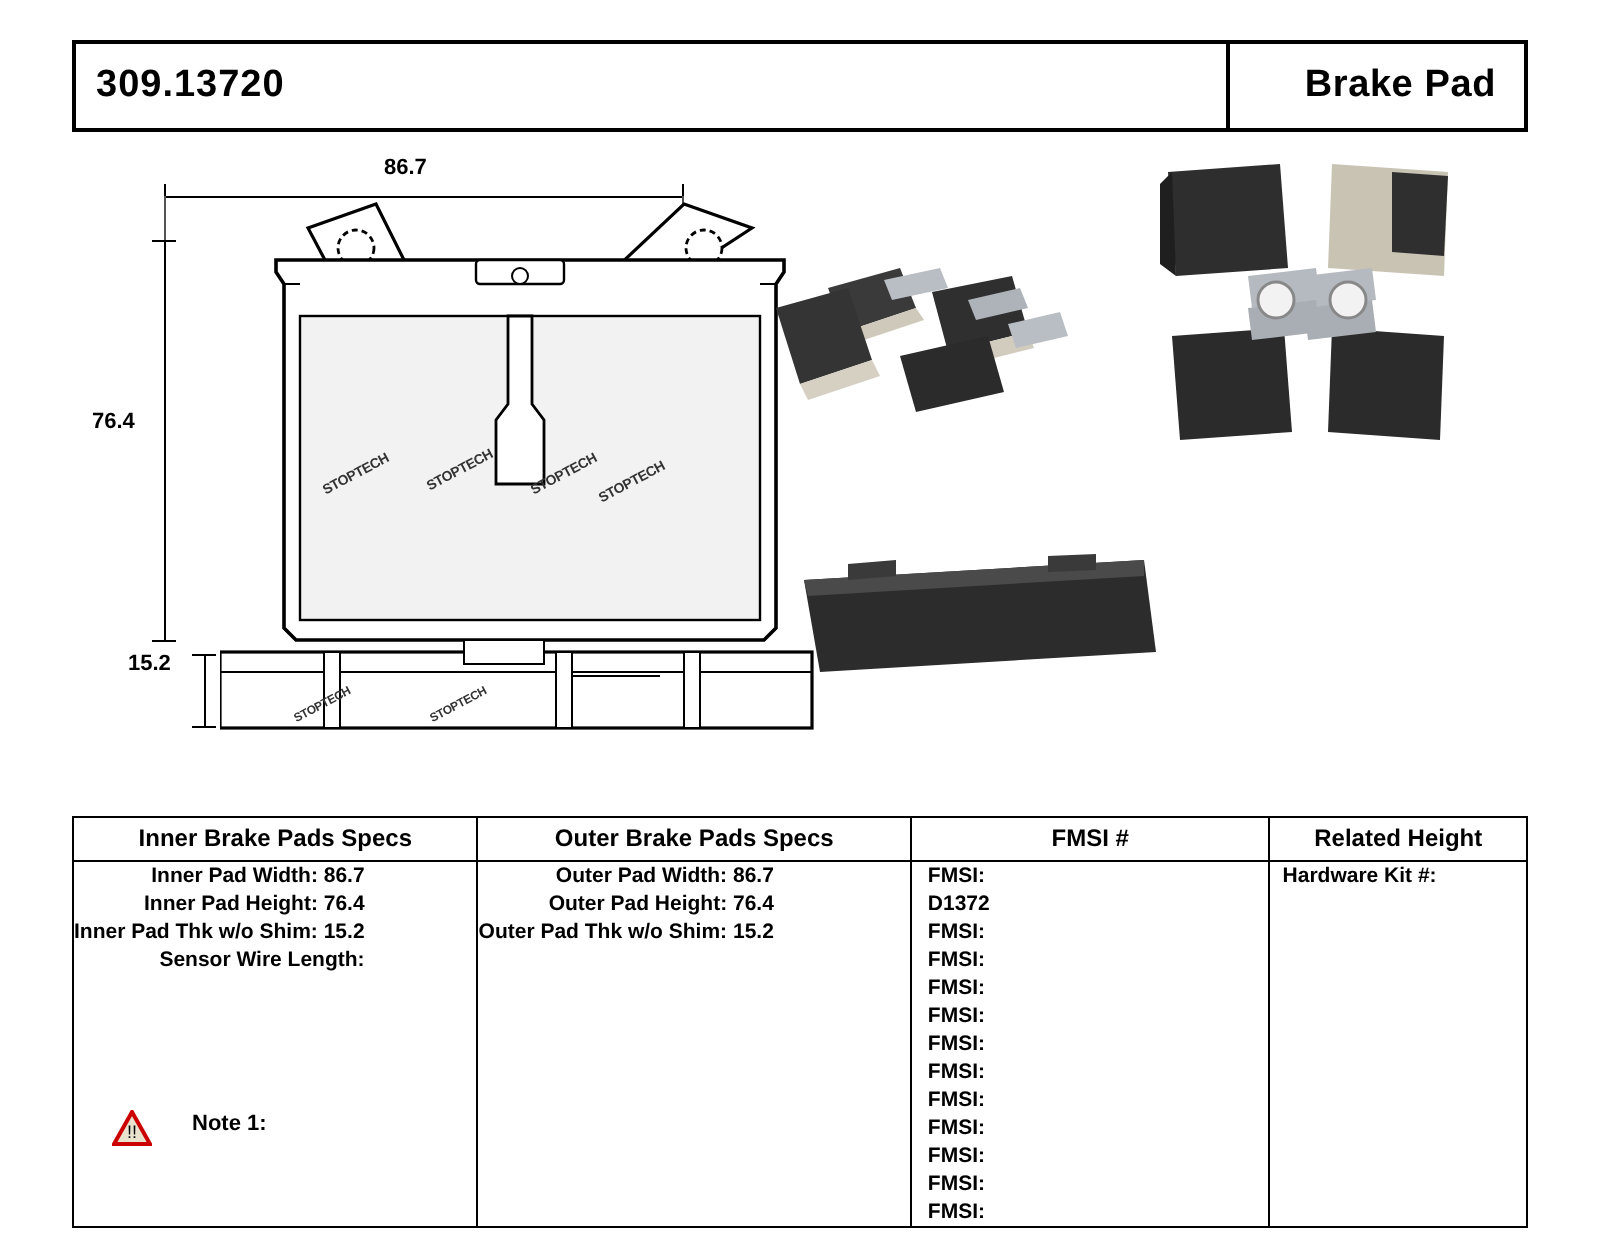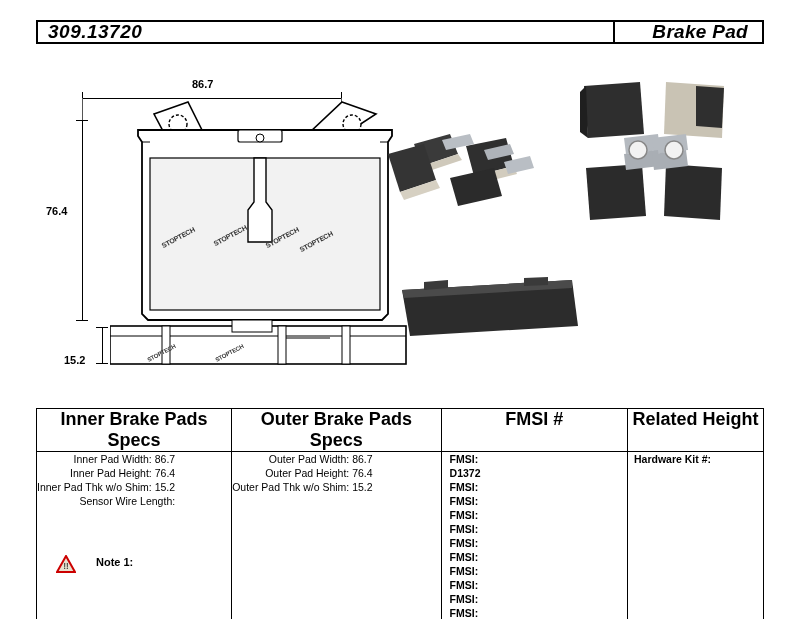--- a/index.html
+++ b/index.html
@@ -18,26 +18,25 @@
     background: #ffffff;
     overflow: hidden;
   }
 
   
   .header {
     position: absolute;
     left: 36px;
     top: 20px;
     width: 728px;
-    height: 24px;
+    height: 46px;
     border: 2px solid #000;
     box-sizing: border-box;
     display: flex;
     align-items: center;
-    font-style: italic;
   }
   .header .part-number {
     font-size: 19px;
     font-weight: bold;
     letter-spacing: 0.5px;
     padding-left: 10px;
     flex: 0 0 auto;
   }
   .header .divider {
     position: absolute;
@@ -91,37 +90,37 @@
     width: 728px;
     border-collapse: collapse;
   }
   .spec-table td {
     vertical-align: top;
     padding: 0;
   }
   .thead-cell {
     border: 1px solid #000;
     text-align: center;
-    font-size: 18px;
+    font-size: 12px;
     font-weight: bold;
     height: 21px;
     line-height: 21px;
     background: #fff;
   }
   .tbody-cell {
     border-left: 1px solid #000;
     border-right: 1px solid #000;
     border-bottom: 1px solid #000;
     height: 120px;
     padding-top: 6px;
     font-size: 10.5px;
   }
   .spec-line {
     font-size: 10.5px;
-    font-weight: normal;
+    font-weight: bold;
     line-height: 14px;
     text-align: right;
     padding-right: 56px;
     white-space: nowrap;
   }
   .spec-line.ob {
     padding-right: 68px;
   }
   .fmsi-row {
     display: flex;
@@ -192,21 +191,21 @@
     <div class="dim-label" style="left:156px; top:16px;">86.7</div>
 
     <div class="line-v" style="left:46px; top:58px; height:200px;"></div>
     <div class="line-h" style="left:40px; top:58px; width:12px;"></div>
     <div class="line-h" style="left:40px; top:258px; width:12px;"></div>
     <div class="dim-label" style="left:10px; top:143px;">76.4</div>
 
     <div class="line-v" style="left:66px; top:265px; height:36px;"></div>
     <div class="line-h" style="left:60px; top:265px; width:12px;"></div>
     <div class="line-h" style="left:60px; top:301px; width:12px;"></div>
-    <div class="dim-label" style="left:28px; top:292px;">15.2</div>
+    <div class="dim-label" style="left:28px; top:264px;">15.2</div>
 
     <svg width="340" height="270" style="position:absolute; left:40px; top:30px;">
 
       <polygon points="78,22 112,10 128,42 96,56" fill="#ffffff" stroke="#000" stroke-width="1.6"></polygon>
       <polygon points="266,10 300,22 248,56 232,42" fill="#ffffff" stroke="#000" stroke-width="1.6"></polygon>
       <circle cx="102" cy="32" r="9" fill="#ffffff" stroke="#000" stroke-width="1.4" stroke-dasharray="3,2"></circle>
       <circle cx="276" cy="32" r="9" fill="#ffffff" stroke="#000" stroke-width="1.4" stroke-dasharray="3,2"></circle>
 
       <path d="M 62,38 L 316,38 L 316,44 L 312,50 L 312,222 L 306,228 L 72,228 L 66,222 L 66,50 L 62,44 Z" fill="#ffffff" stroke="#000" stroke-width="1.8"></path>
 

